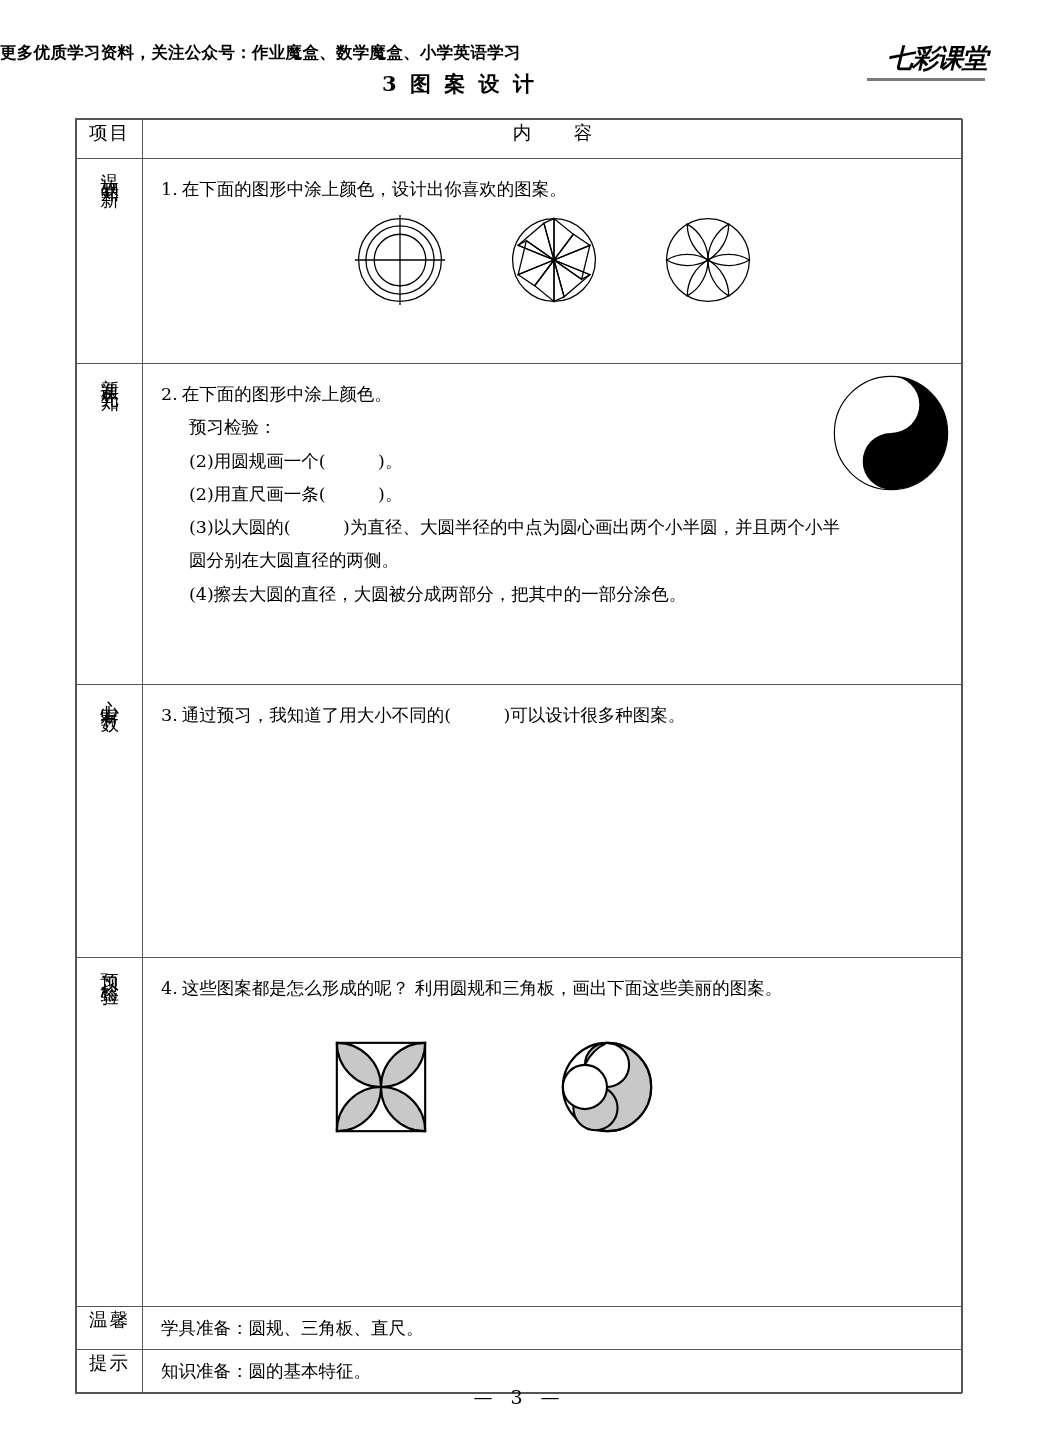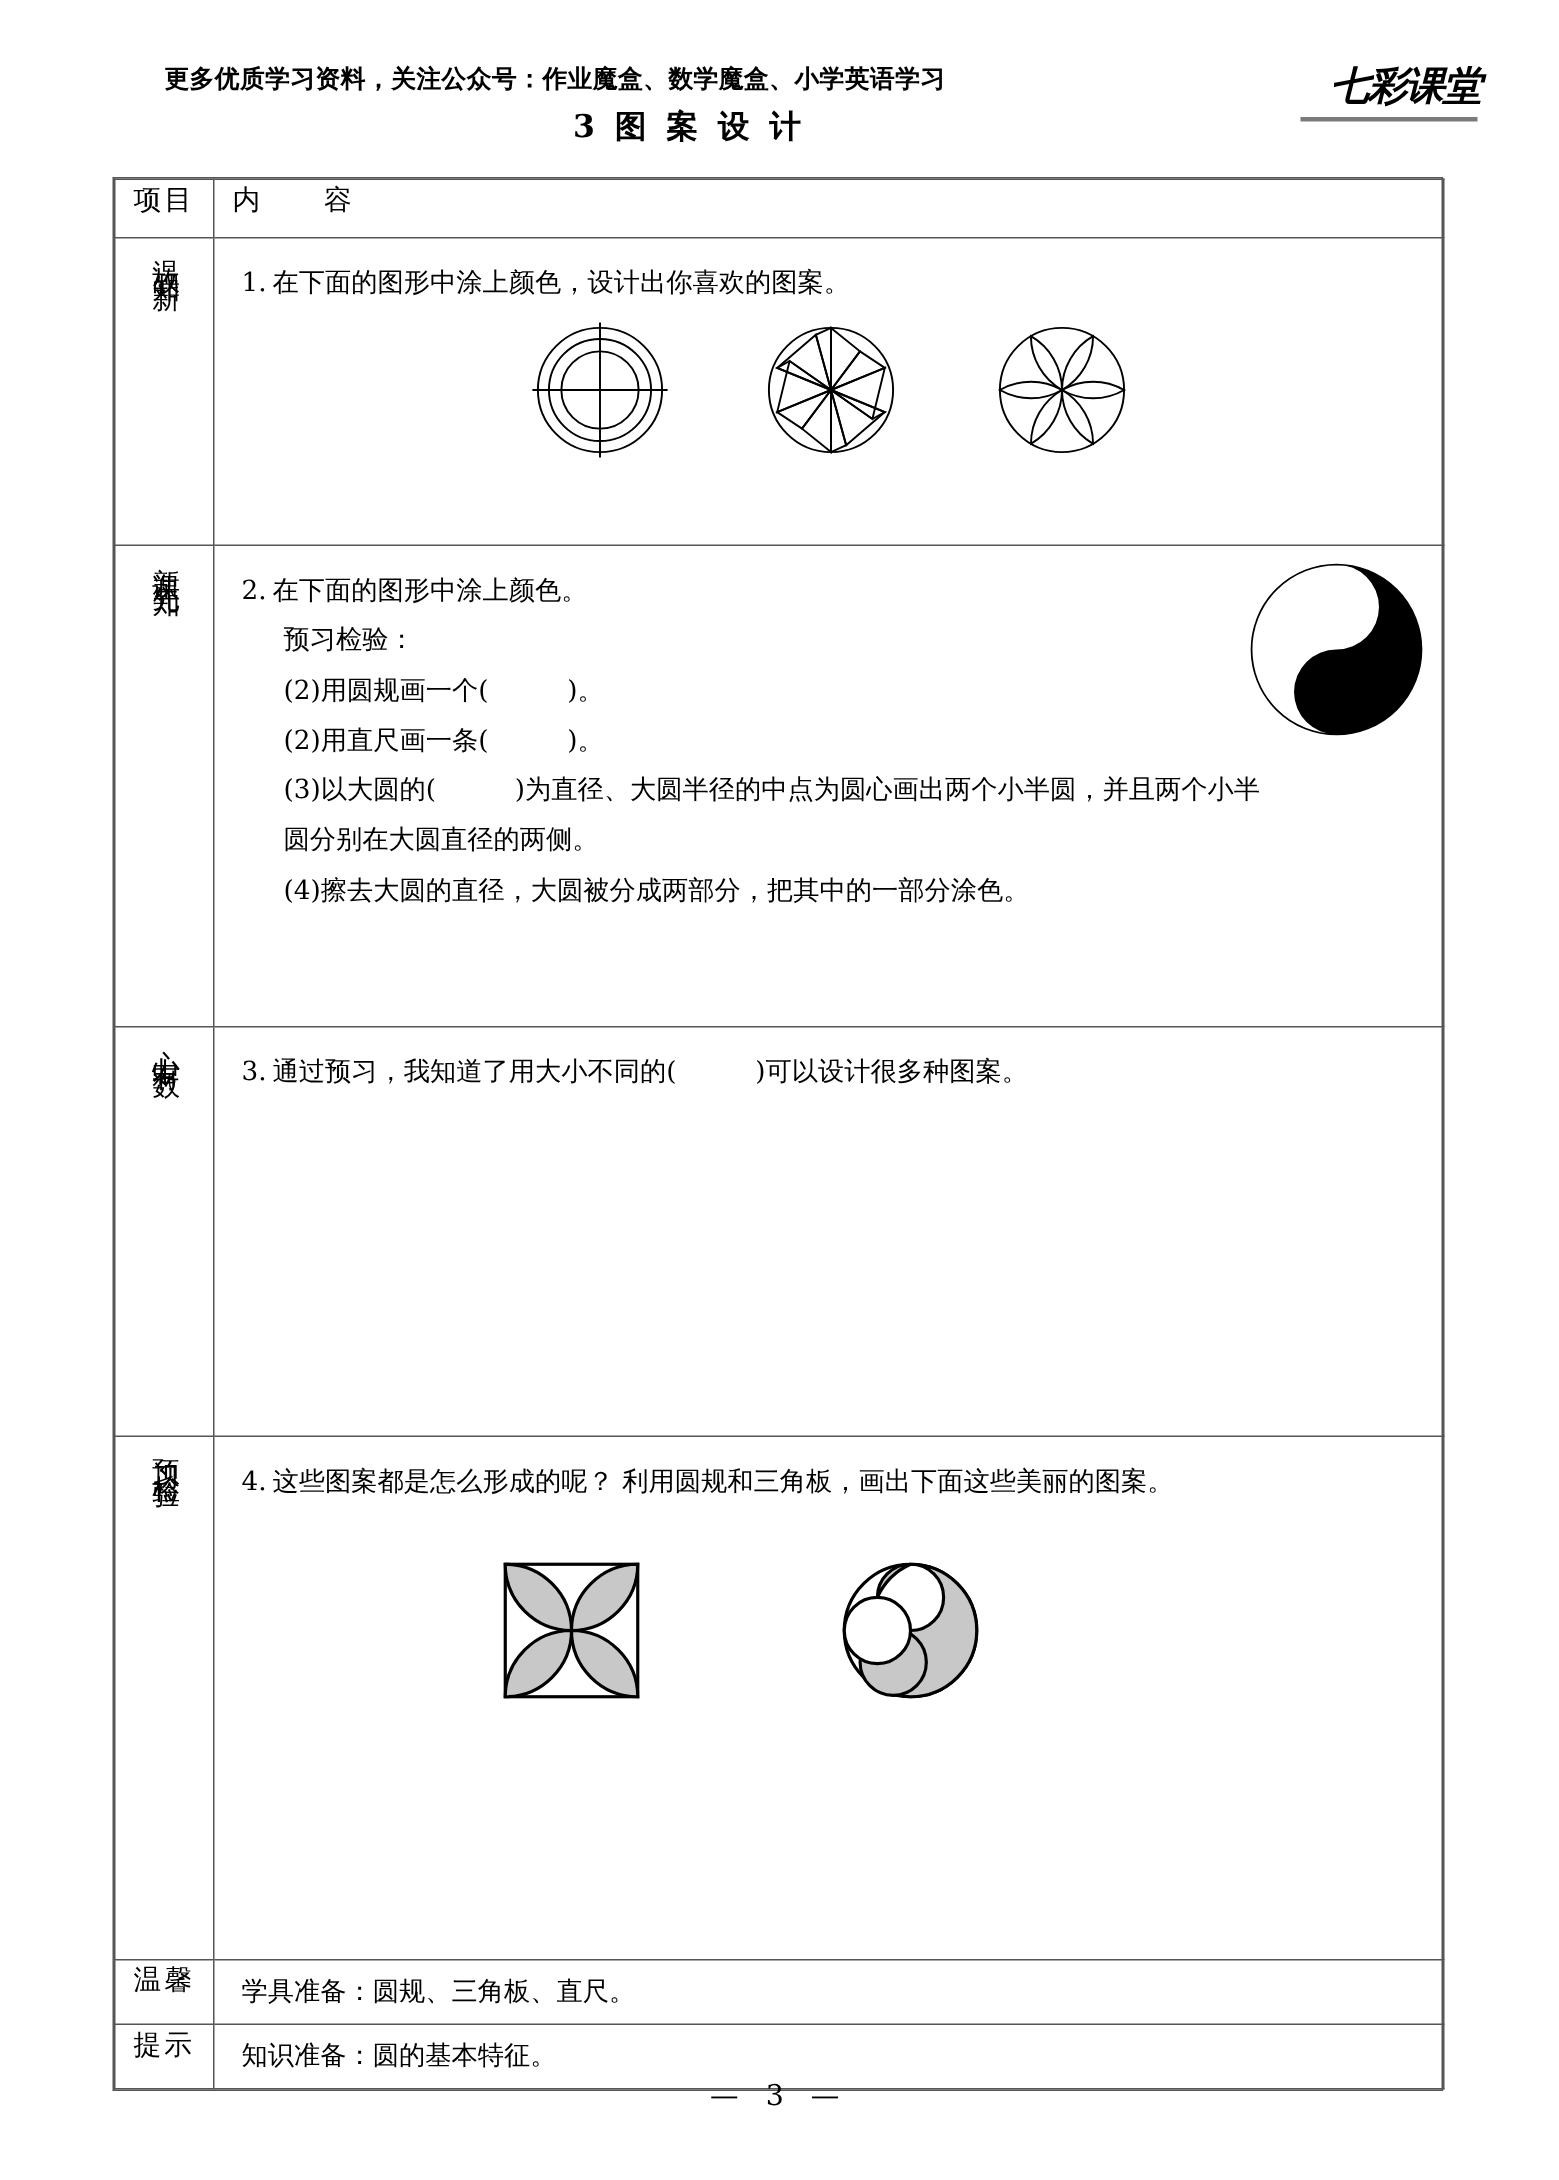--- a/index.html
+++ b/index.html
@@ -10,21 +10,21 @@
     color:#000;
     position:relative;
     overflow:hidden;
   }
   
   .header{
     position:absolute;left:0;top:0;width:1039px;height:110px;
   }
   .promo{
     position:absolute;left:0;top:42px;width:860px;
-    text-align:center;
+    text-align:left;
     font-family:"DejaVu Sans","Liberation Sans",sans-serif;
     font-weight:bold;
     font-size:16.5px;
     letter-spacing:.3px;
     padding-right:120px;
     box-sizing:border-box;
   }
   .page-title{
     position:absolute;left:0;top:70px;width:1039px;
     text-align:center;
@@ -91,21 +91,21 @@
     font-size:18.5px;
     letter-spacing:2px;
   }
   .head-item{
     height:38px;
     text-align:center;vertical-align:middle;
     font-size:18.5px;letter-spacing:2px;
   }
   .head-content{
     height:38px;
-    vertical-align:middle;
+    text-align:center;vertical-align:middle;
     font-size:18.5px;letter-spacing:12px;
     text-indent:12px;
   }
   .cell-body{
     padding:14px 16px 14px 18px;
     font-size:17.5px;
     line-height:1.95;
     position:relative;
   }
   .q{

